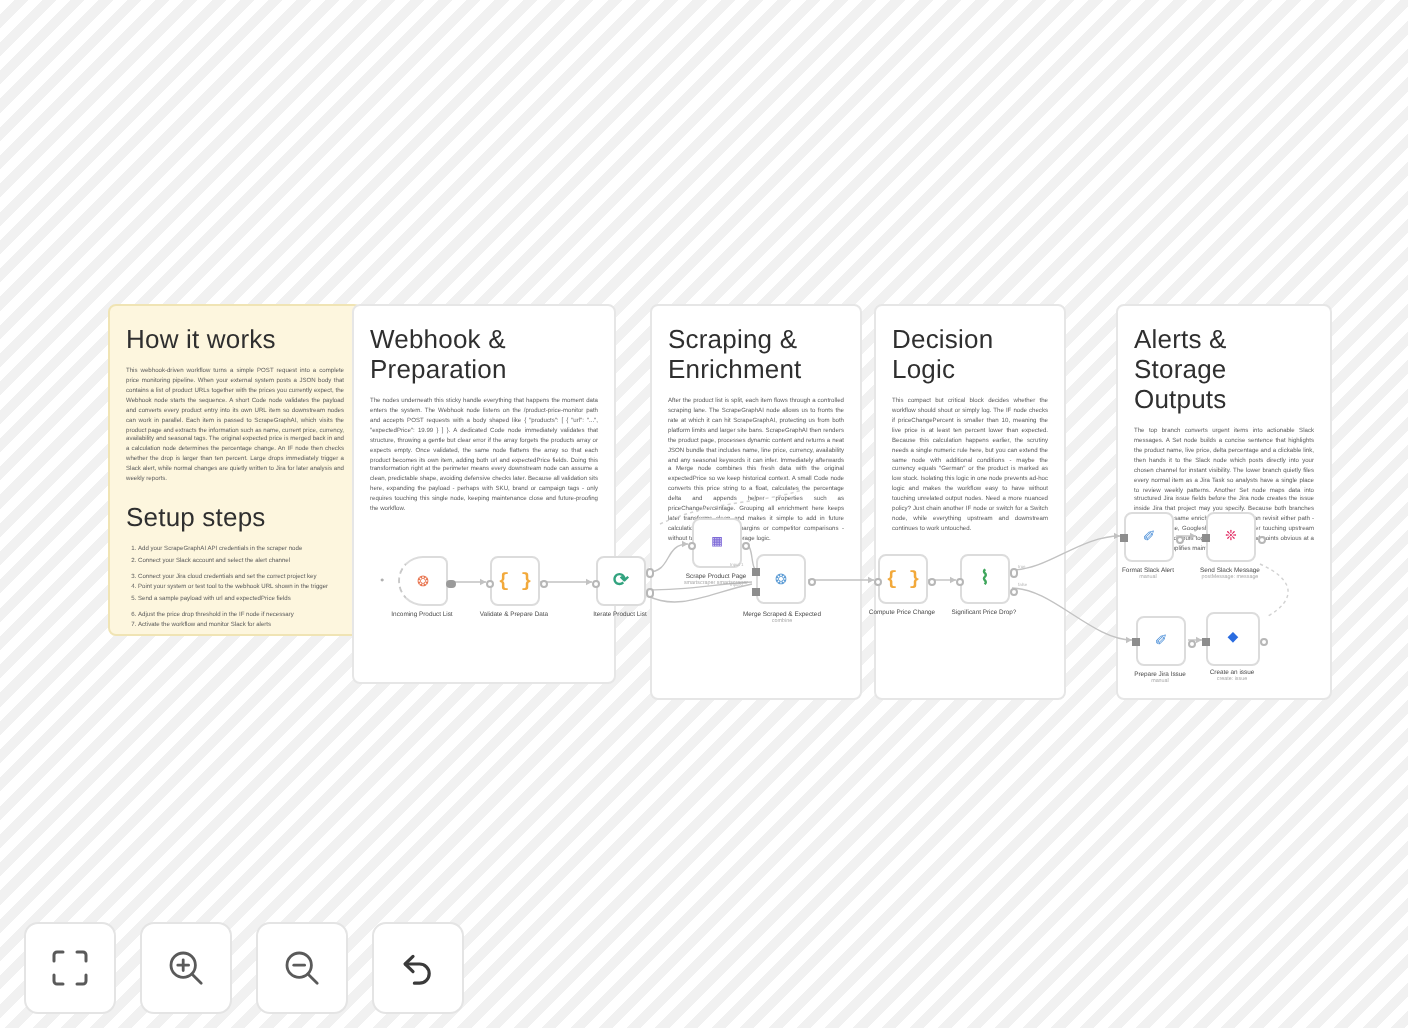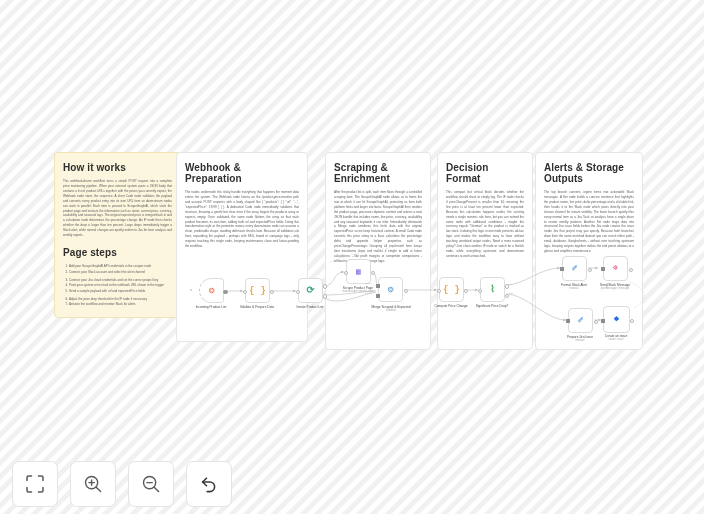--- a/index.html
+++ b/index.html
@@ -31,22 +31,22 @@
   .note-yellow {
     background: #fdf6de;
     border: 1px solid #f0e4b4;
   }
   .note-white {
     background: #ffffff;
     border: 1px solid #e6e6e6;
   }
   .note h3 {
     margin: 2px 0 6px 0;
-    font-size: 10px;
-    font-weight: bold;
+    font-size: 13px;
+    font-weight: normal;
     color: #2f2f2f;
     letter-spacing: .1px;
   }
   .note h3.second {
     margin-top: 9px;
   }
   .note p {
     margin: 0 0 4px 0;
     font-size: 3.05px;
     line-height: 1.62;
@@ -189,21 +189,21 @@
       <polygon points="601,320 598,318.4 598,321.6"></polygon>
       <polygon points="344,272 341,270.4 341,273.6"></polygon>
       <polygon points="560,268 557,266.4 557,269.6"></polygon>
       <polygon points="566,320 563,318.4 563,321.6"></polygon>
     </g>
   </svg>
 
   <div class="note note-yellow" style="left:54px; top:152px; width:127px; height:166px;">
     <h3>How it works</h3>
     <p>This webhook-driven workflow turns a simple POST request into a complete price monitoring pipeline. When your external system posts a JSON body that contains a list of product URLs together with the prices you currently expect, the Webhook node starts the sequence. A short Code node validates the payload and converts every product entry into its own URL item so downstream nodes can work in parallel. Each item is passed to ScrapeGraphAI, which visits the product page and extracts the information such as name, current price, currency, availability and seasonal tags. The original expected price is merged back in and a calculation node determines the percentage change. An IF node then checks whether the drop is larger than ten percent. Large drops immediately trigger a Slack alert, while normal changes are quietly written to Jira for later analysis and weekly reports.</p>
-    <h3 class="second">Page steps</h3>
+    <h3 class="second">Setup steps</h3>
     <ol>
       <li>Add your ScrapeGraphAI API credentials in the scraper node</li>
       <li>Connect your Slack account and select the alert channel</li>
       <li class="gap">Connect your Jira cloud credentials and set the correct project key</li>
       <li>Point your system or test tool to the webhook URL shown in the trigger</li>
       <li>Send a sample payload with url and expectedPrice fields</li>
       <li class="gap">Adjust the price drop threshold in the IF node if necessary</li>
       <li>Activate the workflow and monitor Slack for alerts</li>
     </ol>
   </div>
@@ -212,25 +212,25 @@
     <h3>Webhook &amp; Preparation</h3>
     <p>The nodes underneath this sticky handle everything that happens the moment data enters the system. The Webhook node listens on the /product-price-monitor path and accepts POST requests with a body shaped like { "products": [ { "url": "...", "expectedPrice": 19.99 } ] }. A dedicated Code node immediately validates that structure, throwing a gentle but clear error if the array forgets the products array or expects empty. Once validated, the same node flattens the array so that each product becomes its own item, adding both url and expectedPrice fields. Doing this transformation right at the perimeter means every downstream node can assume a clean, predictable shape, avoiding defensive checks later. Because all validation sits here, expanding the payload - perhaps with SKU, brand or campaign tags - only requires touching this single node, keeping maintenance close and future-proofing the workflow.</p>
   </div>
 
   <div class="note note-white" style="left:325px; top:152px; width:106px; height:198px;">
     <h3>Scraping &amp; Enrichment</h3>
     <p>After the product list is split, each item flows through a controlled scraping lane. The ScrapeGraphAI node allows us to fronts the rate at which it can hit ScrapeGraphAI, protecting us from both platform limits and larger site bans. ScrapeGraphAI then renders the product page, processes dynamic content and returns a neat JSON bundle that includes name, line price, currency, availability and any seasonal keywords it can infer. Immediately afterwards a Merge node combines this fresh data with the original expectedPrice so we keep historical context. A small Code node converts this price string to a float, calculates the percentage delta and appends helper properties such as priceChangePercentage. Grouping all enrichment here keeps later transforms clean and makes it simple to add in future calculations - like profit margins or competitor comparisons - without touching alert or storage logic.</p>
   </div>
 
   <div class="note note-white" style="left:437px; top:152px; width:96px; height:198px;">
-    <h3>Decision Format</h3>
+    <h3>Decision Logic</h3>
     <p>This compact but critical block decides whether the workflow should shout or simply log. The IF node checks if priceChangePercent is smaller than 10, meaning the live price is at least ten percent lower than expected. Because this calculation happens earlier, the scrutiny needs a single numeric rule here, but you can extend the same node with additional conditions - maybe the currency equals "German" or the product is marked as low stock. Isolating this logic in one node prevents ad-hoc logic and makes the workflow easy to have without touching unrelated output nodes. Need a more nuanced policy? Just chain another IF node or switch for a Switch node, while everything upstream and downstream continues to work untouched.</p>
   </div>
 
-  <div class="note note-white" style="left:535px; top:152px; width:108px; height:198px;">
+  <div class="note note-white" style="left:558px; top:152px; width:108px; height:198px;">
     <h3>Alerts &amp; Storage Outputs</h3>
     <p>The top branch converts urgent items into actionable Slack messages. A Set node builds a concise sentence that highlights the product name, live price, delta percentage and a clickable link, then hands it to the Slack node which posts directly into your chosen channel for instant visibility. The lower branch quietly files every normal item as a Jira Task so analysts have a single place to review weekly patterns. Another Set node maps data into structured Jira issue fields before the Jira node creates the issue inside Jira that project may you specify. Because both branches draw from the same enriched dataset you can revisit either path - email, database, Googlesheets - without ever touching upstream logic, keeping outputs together makes the end points obvious at a glance and simplifies maintenance.</p>
   </div>
 
   <div class="node trigger" style="left:199px; top:278px;">
     <span class="glyph" style="color:#e8744f;">❂</span>
   </div>
   <div class="port filled" style="left:223px; top:289.5px;"></div>
   <div class="plus-badge" style="left:190px; top:289px;">●</div>
   <div class="node-label" style="left:181px; top:305px;">

